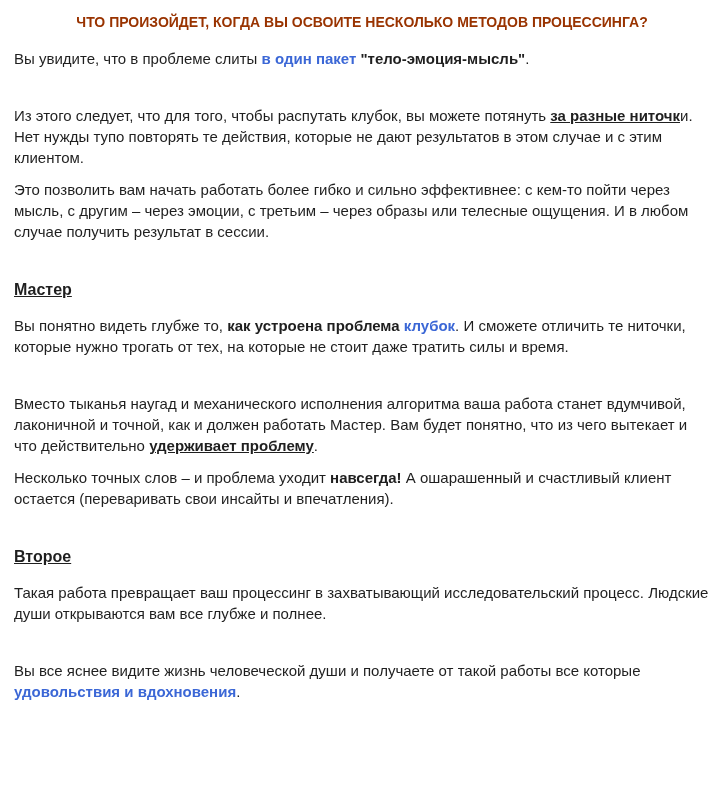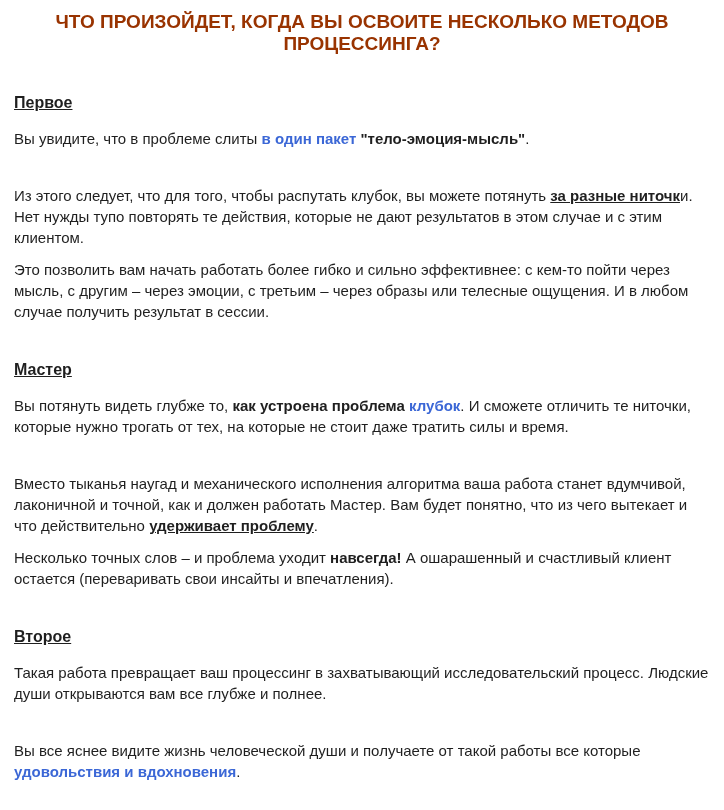--- a/index.html
+++ b/index.html
@@ -13,21 +13,21 @@
     padding: 11px 14px 24px 14px;
     font-family: "Liberation Sans", sans-serif;
     font-size: 15px;
     line-height: 21px;
     color: var(--text-color, #1f1f1f);
     background: var(--bg-color, #ffffff);
   }
   .title {
     margin: 0;
     padding: 0 30px;
-    font-size: 19px;
+    font-size: 14px;
     line-height: 22px;
     font-weight: 700;
     text-align: center;
     color: var(--title-color, #993300);
   }
   .section-heading {
     margin: 38px 0 0 0;
     font-size: 16px;
     line-height: 20px;
     font-weight: 700;
@@ -49,29 +49,28 @@
   .run-underline { text-decoration: underline; font-weight: bold; }
 </style>
 </head>
 <body>
 
 <div class="doc">
 
   <h1 class="title">ЧТО ПРОИЗОЙДЕТ, КОГДА ВЫ ОСВОИТЕ НЕСКОЛЬКО МЕТОДОВ ПРОЦЕССИНГА?</h1>
 
   <section>
-    <h2 class="section-heading">Первое</h2>
     <p class="para first"><span class="run-normal">Вы увидите, что в проблеме слиты </span><span class="run-bold-blue">в один пакет</span><span class="run-normal"> </span><span class="run-bold">"тело-эмоция-мысль"</span><span class="run-normal">.</span></p>
     <p class="para gap-lg"><span class="run-normal">Из этого следует, что для того, чтобы распутать клубок, вы можете потянуть </span><span class="run-underline">за разные ниточк</span><span class="run-normal">и. Нет нужды тупо повторять те действия, которые не дают результатов в этом случае и с этим клиентом.</span></p>
     <p class="para"><span class="run-normal">Это позволить вам начать работать более гибко и сильно эффективнее: с кем-то пойти через мысль, с другим – через эмоции, с третьим – через образы или телесные ощущения. И в любом случае получить результат в сессии.</span></p>
   </section>
 
   <section>
     <h2 class="section-heading">Мастер</h2>
-    <p class="para first"><span class="run-normal">Вы потянуть видеть глубже то, </span><span class="run-bold">как устроена проблема</span><span class="run-normal"> </span><span class="run-bold-blue">клубок</span><span class="run-normal">. И сможете отличить те ниточки, которые нужно трогать от тех, на которые не стоит даже тратить силы и время.</span></p>
+    <p class="para first"><span class="run-normal">Вы понятно видеть глубже то, </span><span class="run-bold">как устроена проблема</span><span class="run-normal"> </span><span class="run-bold-blue">клубок</span><span class="run-normal">. И сможете отличить те ниточки, которые нужно трогать от тех, на которые не стоит даже тратить силы и время.</span></p>
     <p class="para gap-lg"><span class="run-normal">Вместо тыканья наугад и механического исполнения алгоритма ваша работа станет вдумчивой, лаконичной и точной, как и должен работать Мастер. Вам будет понятно, что из чего вытекает и что действительно </span><span class="run-underline">удерживает проблему</span><span class="run-normal">.</span></p>
     <p class="para"><span class="run-normal">Несколько точных слов – и проблема уходит </span><span class="run-bold">навсегда!</span><span class="run-normal"> А ошарашенный и счастливый клиент остается (переваривать свои инсайты и впечатления).</span></p>
   </section>
 
   <section>
     <h2 class="section-heading">Второе</h2>
     <p class="para first"><span class="run-normal">Такая работа превращает ваш процессинг в захватывающий исследовательский процесс. Людские души открываются вам все глубже и полнее.</span></p>
     <p class="para gap-lg"><span class="run-normal">Вы все яснее видите жизнь человеческой души и получаете от такой работы все которые </span><span class="run-bold-blue">удовольствия и вдохновения</span><span class="run-normal">.</span></p>
   </section>
 

